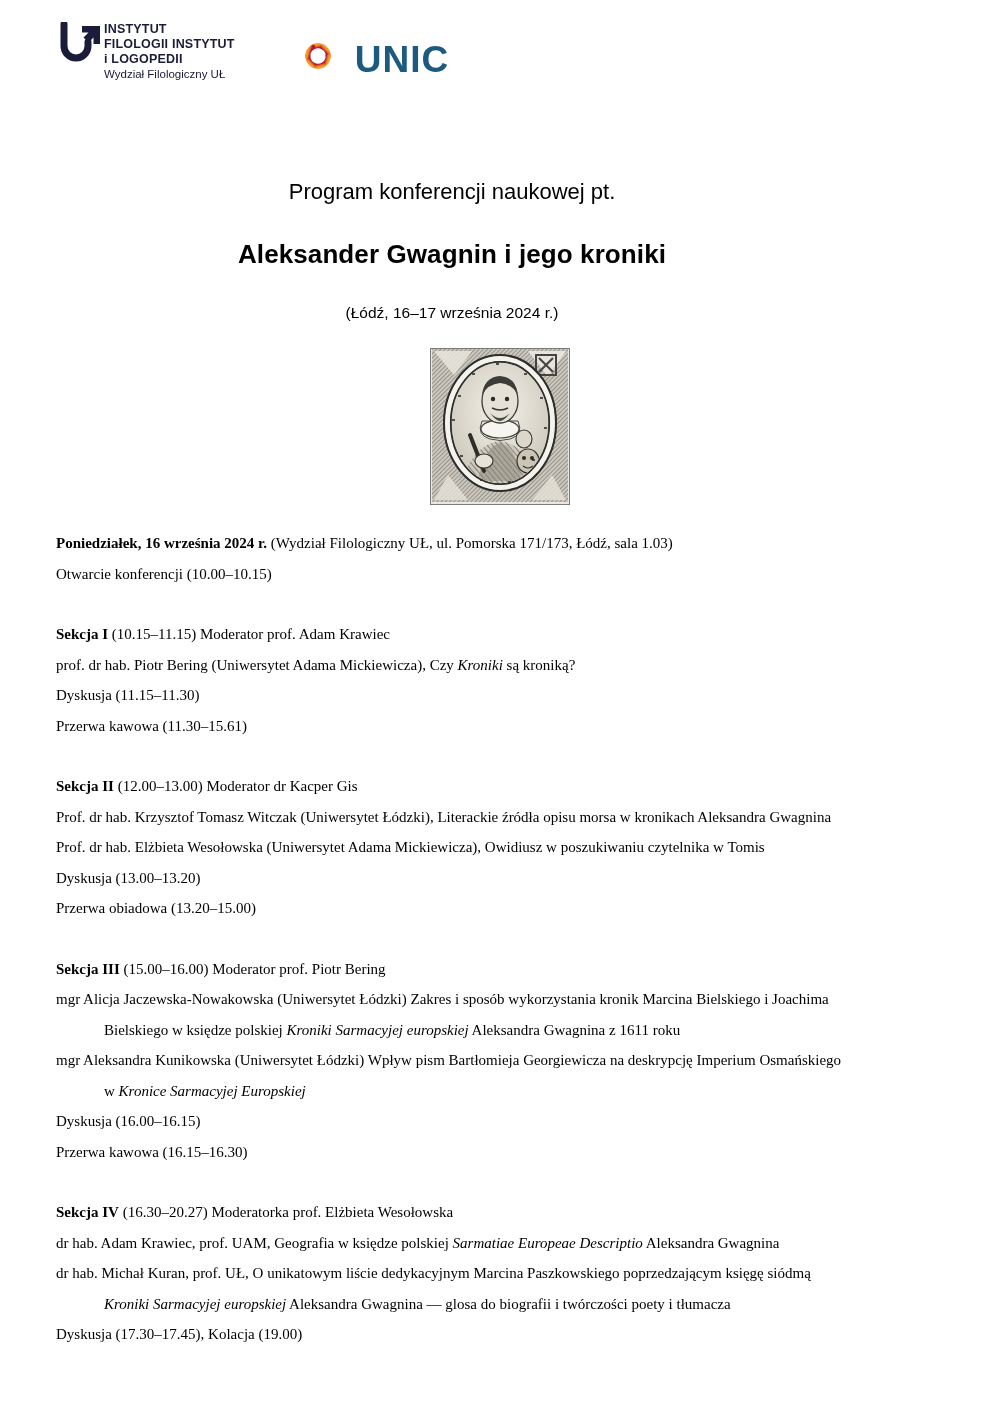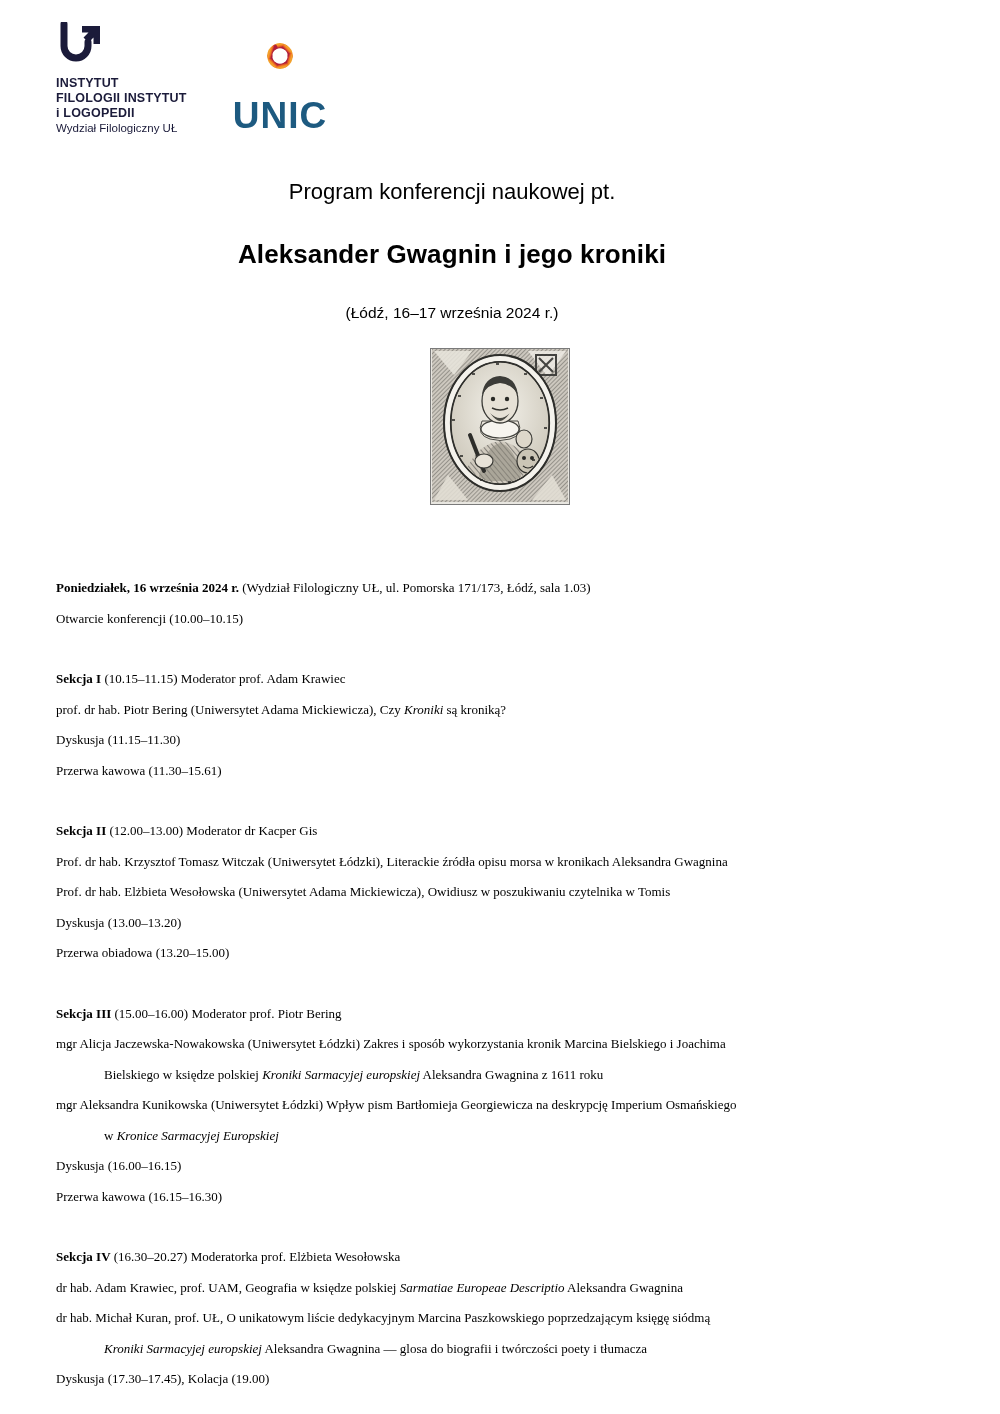--- a/index.html
+++ b/index.html
@@ -20,35 +20,35 @@
   .logo-bar {
     position: absolute;
     top: 22px;
     left: 56px;
     display: flex;
     align-items: flex-start;
     gap: 46px;
   }
   .logo-ifp {
     display: flex;
-    flex-direction: column;
+    flex-direction: row;
     align-items: flex-start;
   }
   .ifp-mark { margin-left: 2px; margin-bottom: 6px; }
   .ifp-text {
     font-family: "Liberation Sans", sans-serif;
     color: #1b1b3a;
     line-height: 1.18;
   }
   .ifp-text .l1 { font-weight: bold; font-size: 12.5px; letter-spacing: .2px; }
   .ifp-text .l4 { font-weight: normal; font-size: 11.5px; margin-top: 2px; }
 
   .logo-unic {
     display: flex;
-    flex-direction: column;
+    flex-direction: row;
     align-items: center;
   }
   .unic-word {
     font-family: "Liberation Sans", sans-serif;
     font-weight: bold;
     font-size: 37px;
     color: #1d5a80;
     letter-spacing: 1px;
     line-height: 1;
     margin-top: 3px;
@@ -92,24 +92,24 @@
     height: 155px;
     border: 1px solid #7a7a7a;
     background: #e8e6e0;
     position: relative;
     overflow: hidden;
   }
 
   
   .program {
     position: absolute;
-    top: 573px;
+    top: 528px;
     left: 56px;
     width: 900px;
-    font-size: 13px;
+    font-size: 15px;
     line-height: 30.5px;
   }
   .line { white-space: nowrap; }
   .line.indent { padding-left: 48px; }
   .grp { margin-bottom: 30px; }
   .grp:last-child { margin-bottom: 0; }
   b { font-weight: bold; }
   i { font-style: italic; }
 </style>
 </head>

